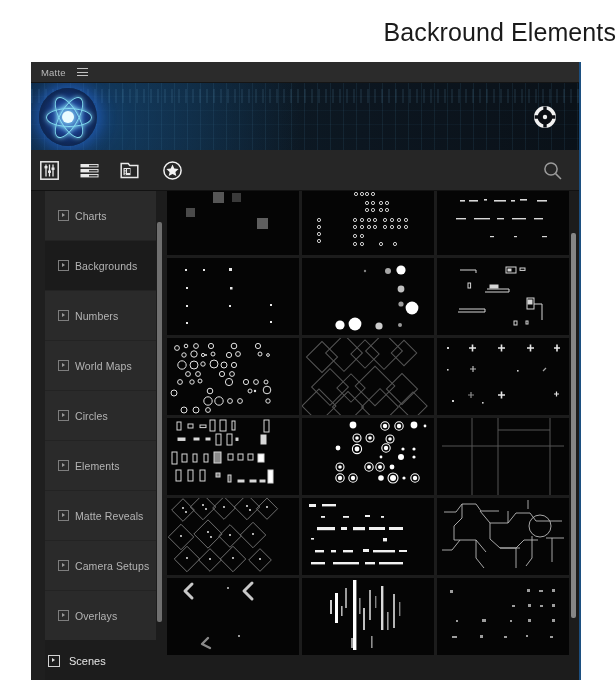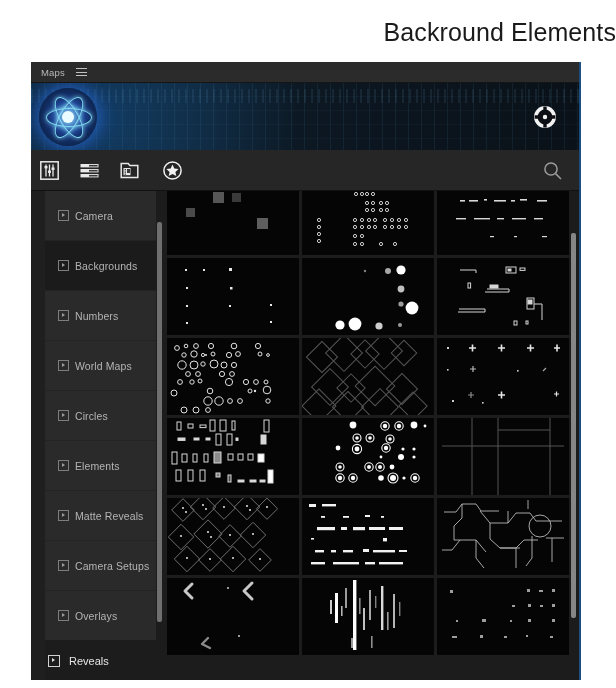--- a/index.html
+++ b/index.html
@@ -212,21 +212,21 @@
   svg{display:block;}
 </style>
 </head>
 <body>
 
 <div id="page-title">Backround Elements</div>
 
 <div id="panel">
 
   <div id="titlebar">
-    <span class="tb-label">Maps</span>
+    <span class="tb-label">Matte</span>
     <span class="hamburger">
         <i></i>
         <i></i>
         <i></i>
       </span>
   </div>
 
   <div id="banner">
     <div class="circuit"></div>
     <div class="circuit2"></div>
@@ -290,21 +290,21 @@
       </svg>
     </span>
   </div>
 
   <div id="bodyrow">
     <div id="gutter"></div>
 
     <div id="sidebar">
       <div class="side-item">
         <span class="side-ico"></span>
-        <span class="side-label">Camera</span>
+        <span class="side-label">Charts</span>
       </div>
       <div class="side-item selected">
         <span class="side-ico"></span>
         <span class="side-label">Backgrounds</span>
       </div>
       <div class="side-item">
         <span class="side-ico"></span>
         <span class="side-label">Numbers</span>
       </div>
       <div class="side-item">
@@ -327,21 +327,21 @@
         <span class="side-ico"></span>
         <span class="side-label">Camera Setups</span>
       </div>
       <div class="side-item">
         <span class="side-ico"></span>
         <span class="side-label">Overlays</span>
       </div>
 
       <div id="scenesrow">
         <span class="sc-ico"></span>
-        <span class="sc-label">Reveals</span>
+        <span class="sc-label">Scenes</span>
       </div>
     </div>
 
     <div id="leftscroll">
       <div class="thumb"></div>
     </div>
 
     <div id="grid">
       <div class="grid-inner">
 

